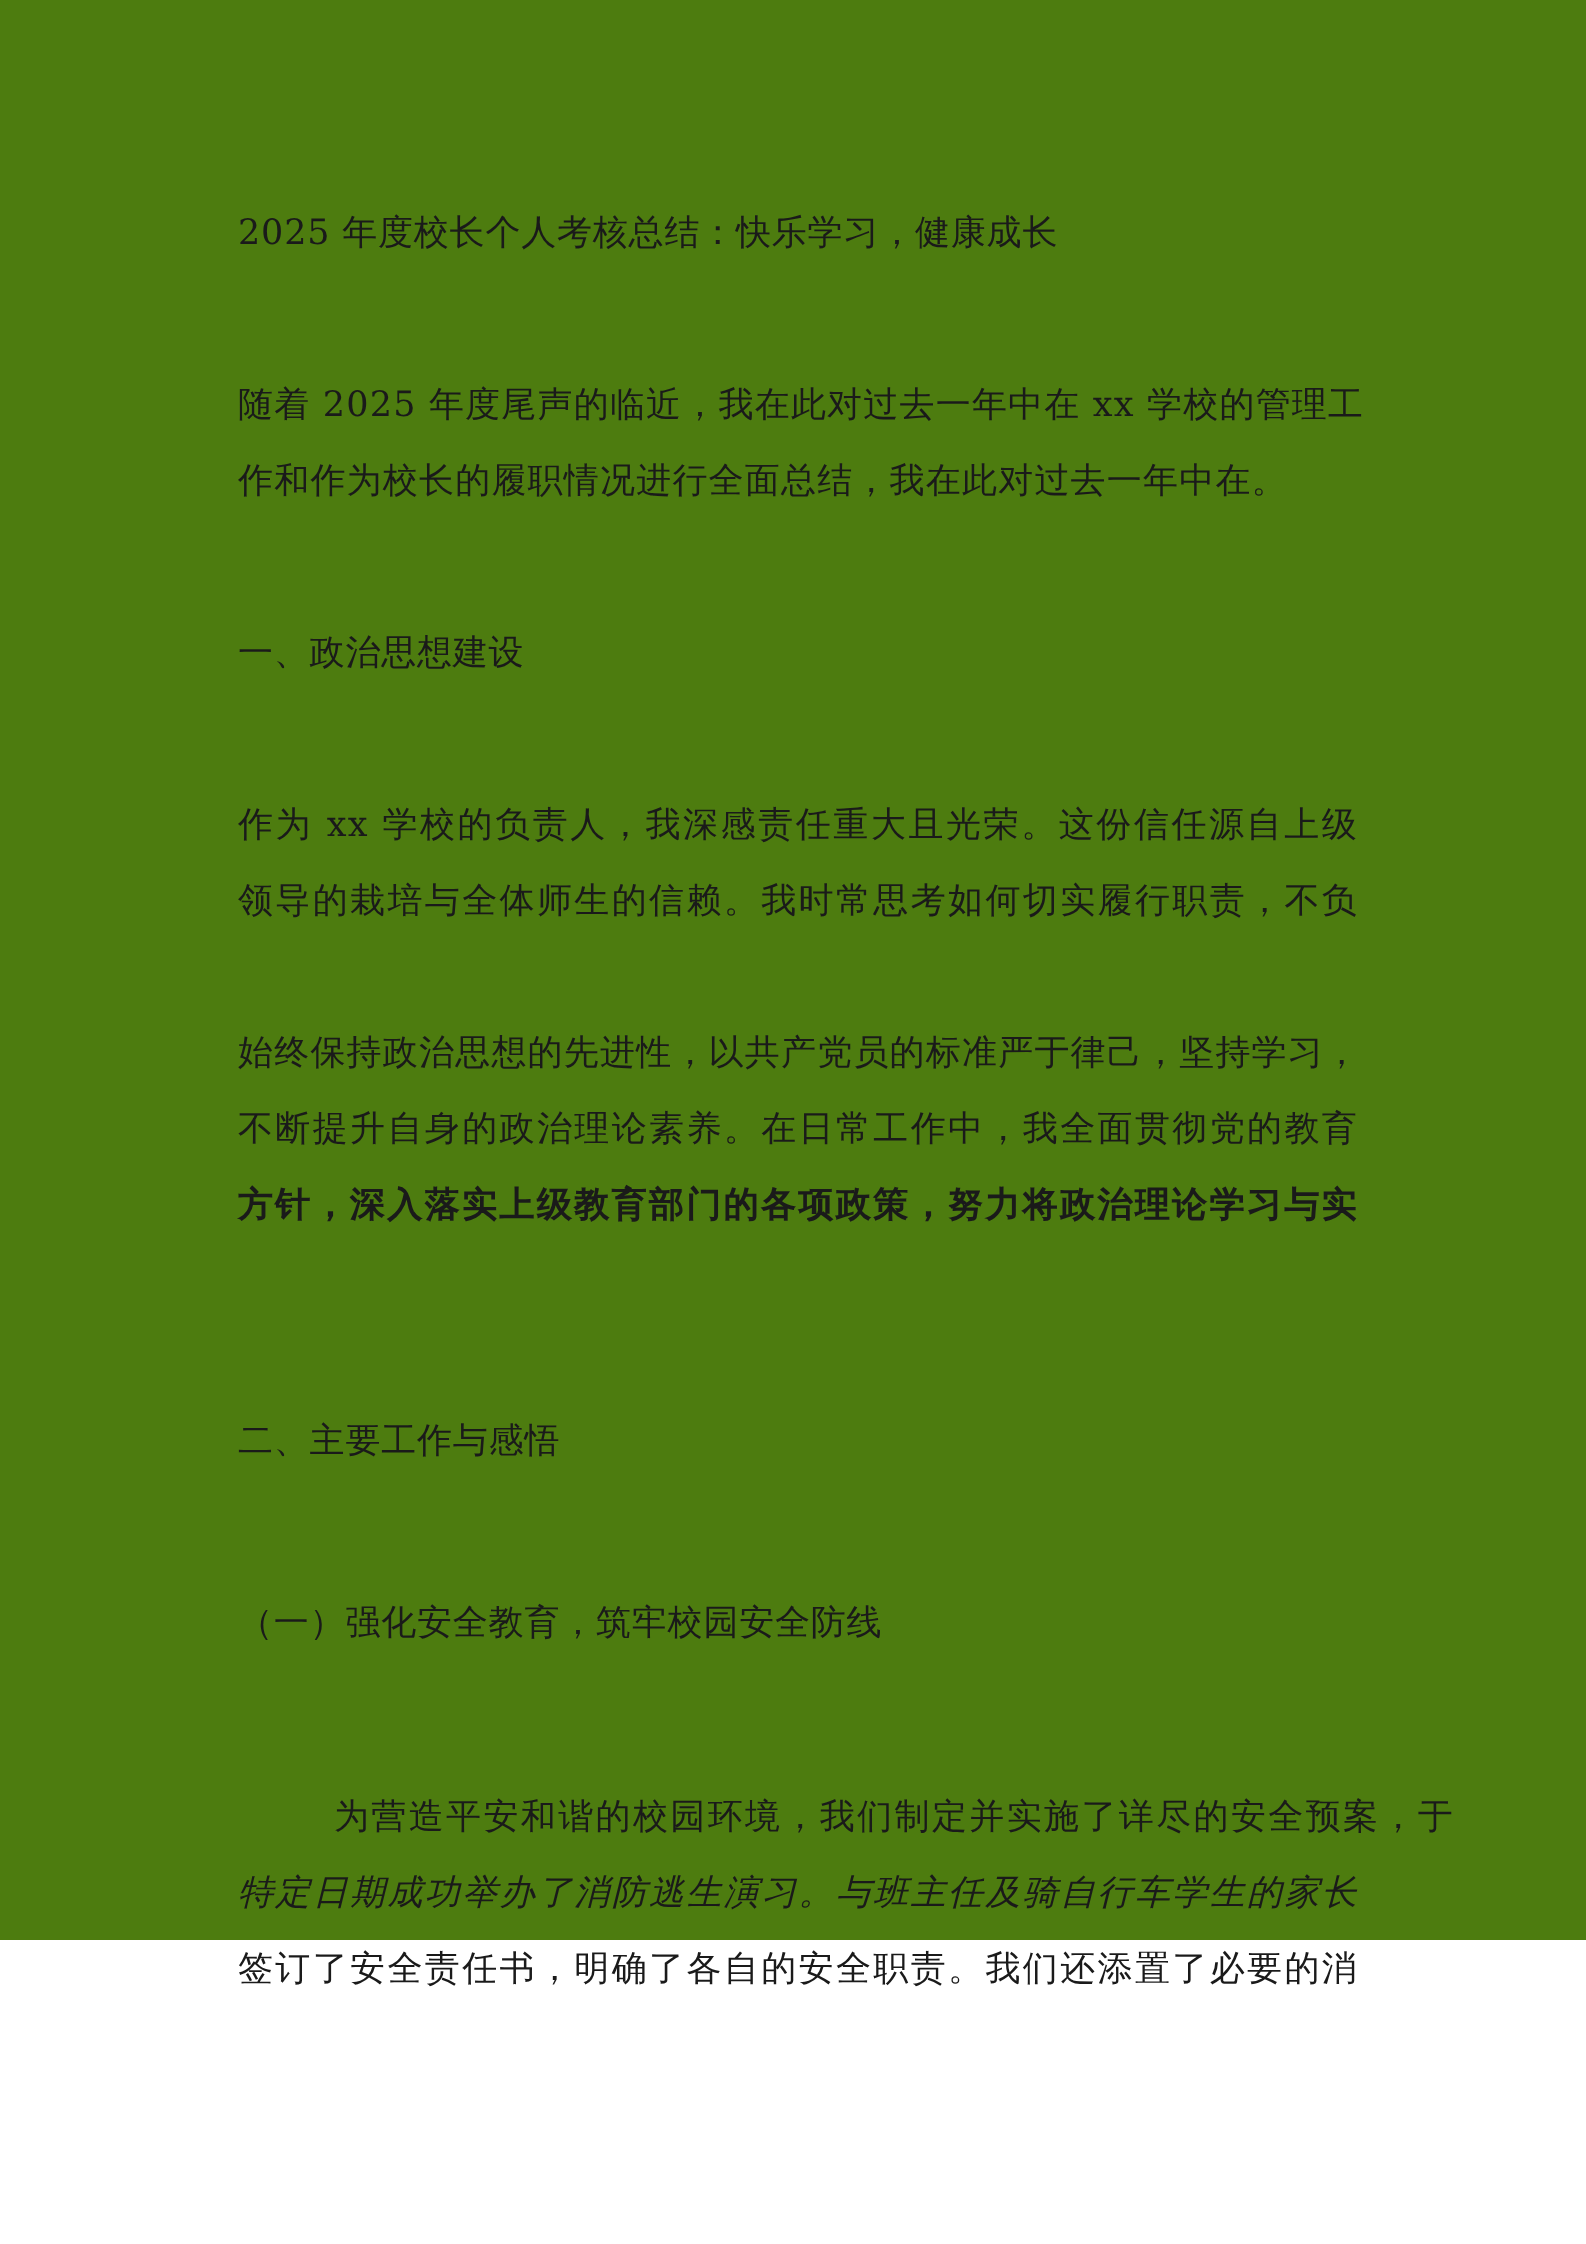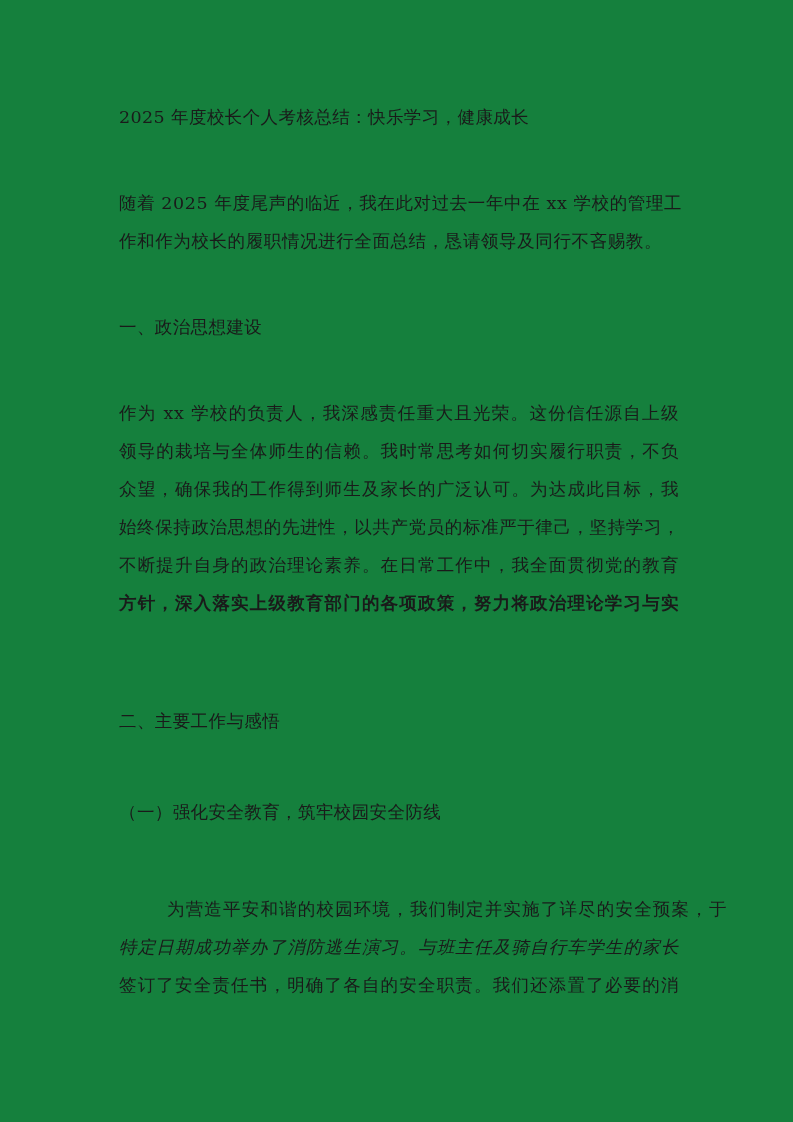--- a/index.html
+++ b/index.html
@@ -1,17 +1,17 @@
 <!DOCTYPE html>
 <html><head>
 <meta charset="utf-8">
 <style>
   html, body { margin: 0; padding: 0; background: #ffffff; }
   body { width: 793px; height: 1122px; position: relative; overflow: hidden; }
-  .page { position: absolute; left: 0; top: 0; width: 793px; height: 1122px; background: #15803d; }
+  .page { position: absolute; left: 0; top: 0; width: 793px; height: 970px; background: #4d7c0f; }
   .line {
     position: absolute;
     left: 119px;
     width: 560px;
     height: 24px;
     line-height: 24px;
     font-family: "DejaVu Serif", "Liberation Serif", serif;
     font-size: 17.5px;
     color: #1a1a1a;
     white-space: nowrap;
@@ -21,27 +21,26 @@
   .heading { letter-spacing: 0.4px; }
 </style>
 </head>
 <body>
 
 <div class="page">
 
   <div class="line heading" style="top:105px;">2025 年度校长个人考核总结：快乐学习，健康成长</div>
 
   <div class="line justify" style="top:191px;">随着 2025 年度尾声的临近，我在此对过去一年中在 xx 学校的管理工</div>
-  <div class="line" style="top:229px;">作和作为校长的履职情况进行全面总结，恳请领导及同行不吝赐教。</div>
+  <div class="line" style="top:229px;">作和作为校长的履职情况进行全面总结，我在此对过去一年中在。</div>
 
   <div class="line heading" style="top:315px;">一、政治思想建设</div>
 
   <div class="line justify" style="top:401px;">作为 xx 学校的负责人，我深感责任重大且光荣。这份信任源自上级</div>
   <div class="line justify" style="top:439px;">领导的栽培与全体师生的信赖。我时常思考如何切实履行职责，不负</div>
-  <div class="line justify" style="top:477px;">众望，确保我的工作得到师生及家长的广泛认可。为达成此目标，我</div>
   <div class="line justify" style="top:515px;">始终保持政治思想的先进性，以共产党员的标准严于律己，坚持学习，</div>
   <div class="line justify" style="top:553px;">不断提升自身的政治理论素养。在日常工作中，我全面贯彻党的教育</div>
   <div class="line justify" style="top:591px;font-weight:bold;">方针，深入落实上级教育部门的各项政策，努力将政治理论学习与实</div>
 
   <div class="line heading" style="top:709px;">二、主要工作与感悟</div>
 
   <div class="line heading" style="top:800px;">（一）强化安全教育，筑牢校园安全防线</div>
 
   <div class="line justify" style="top:897px;margin-left:48px;">为营造平安和谐的校园环境，我们制定并实施了详尽的安全预案，于</div>
   <div class="line justify" style="top:935px;font-style:italic;">特定日期成功举办了消防逃生演习。与班主任及骑自行车学生的家长</div>

